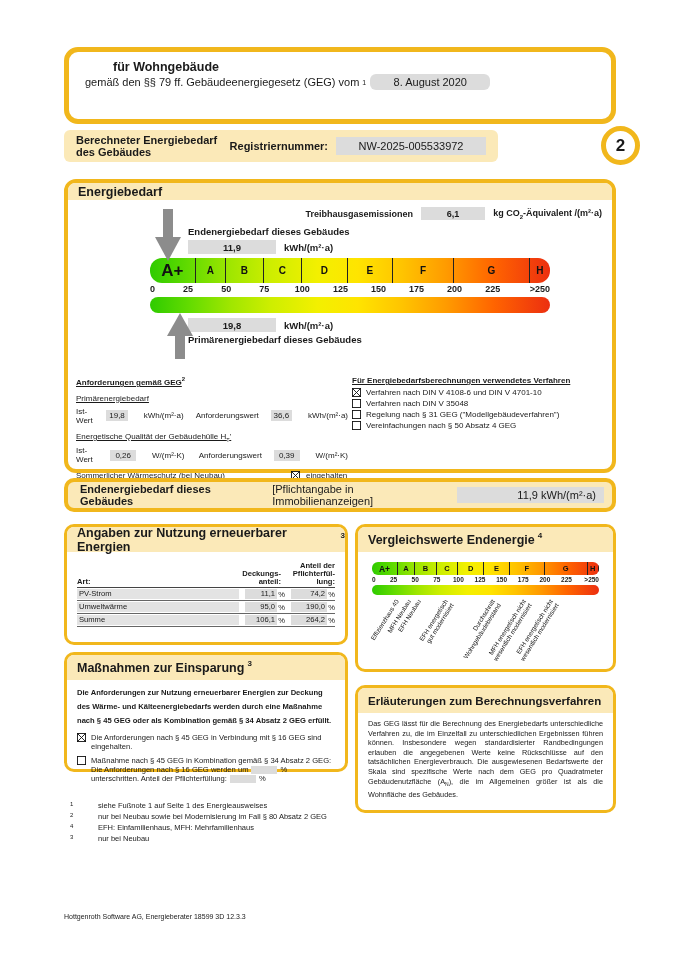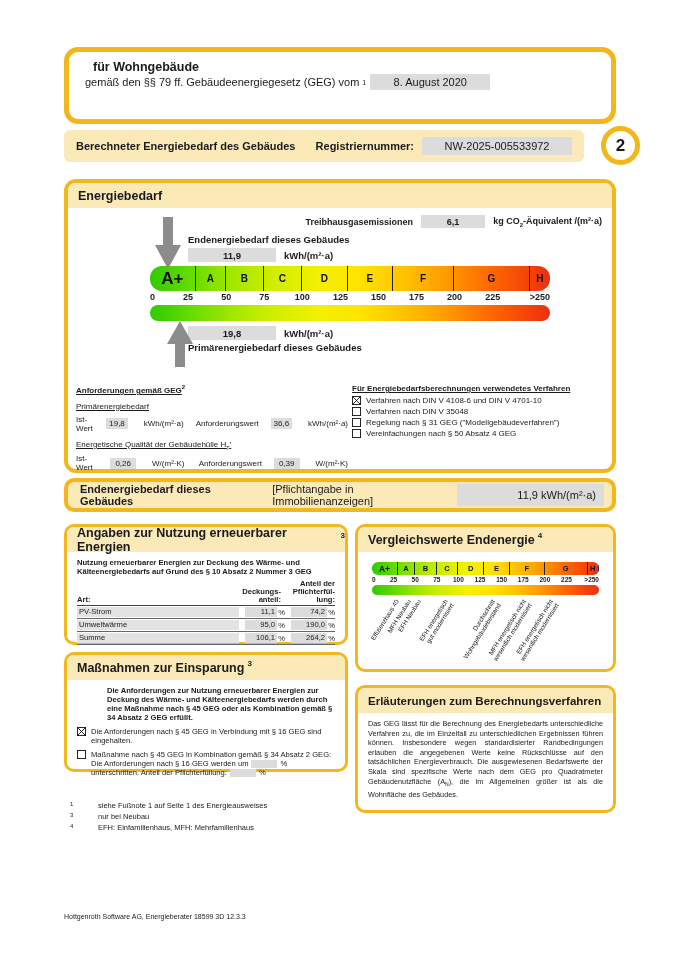--- a/index.html
+++ b/index.html
@@ -8,37 +8,37 @@
   .page { position:absolute; inset:0; background:#fff; overflow:hidden; }
 
   .goldbox { border:4px solid #f1b71c; border-radius:12px; background:#fff; position:absolute; }
   .band-bg { background:#fbe9b8; }
   .graybox { background:#dcdcdc; display:inline-flex; align-items:center; justify-content:center; }
 
   
   .title-box { left:64px; top:47px; width:552px; height:77px; border-width:5px; border-radius:14px; padding:8px 16px 0 16px; }
   .title-row { display:flex; align-items:baseline; }
   .main-title { font-size:39px; font-weight:bold; letter-spacing:-1px; line-height:40px; color:#111; }
-  .title-suffix { font-size:12.5px; font-weight:bold; margin-left:8px; }
+  .title-suffix { font-size:12.5px; font-weight:bold; margin-left:28px; }
   .subtitle-row { display:flex; align-items:center; font-size:11px; margin-top:0px; }
   .subtitle-row sup { font-size:7px; margin:0 4px 0 3px; }
-  .date-box { width:120px; height:16px; font-size:11px; }
-
-  
-  .meta-band { position:absolute; left:64px; top:130px; width:520px; height:32px; border-radius:6px; display:flex; align-items:center; padding:0 12px; }
+  .date-box { width:120px; height:16px; font-size:11px;border-radius:6px; }
+
+  
+  .meta-band { position:absolute; left:64px; top:130px; width:434px; height:32px; border-radius:6px; display:flex; align-items:center; padding:0 12px; }
   .meta-left { font-weight:bold; font-size:11px; }
   .meta-right { margin-left:auto; display:flex; align-items:center; gap:8px; }
   .reg-label { font-weight:bold; font-size:11px; }
   .reg-box { width:150px; height:18px; font-size:11px; }
   .page-circle { position:absolute; left:601px; top:126px; width:39px; height:39px; border:5px solid #f1b71c; border-radius:50%; background:#fff; display:flex; align-items:center; justify-content:center; font-size:17px; font-weight:bold; }
 
   
   .eb-box { left:64px; top:179px; width:552px; height:294px; }
   .sec-header { background:#fbe9b8; font-weight:bold; padding-left:10px; display:flex; align-items:center; border-radius:7px 7px 0 0; }
-  .eb-box .sec-header { height:25px; font-size:12.5px; }
+  .eb-box .sec-header { height:17px; font-size:12.5px; }
   .eb-body { position:relative; height:264px; }
   .ghg-row { position:absolute; top:7px; right:10px; display:flex; align-items:center; gap:8px; font-size:9px; font-weight:bold; }
   .ghg-box { width:64px; height:13px; font-size:9px; }
   .ghg-unit sub { font-size:6px; }
 
   .scale-wrap { position:absolute; left:82px; top:26px; width:400px; }
   .ind-label { font-size:9.5px; font-weight:bold; margin-left:38px; }
   .val-row { display:flex; align-items:center; gap:8px; margin-left:38px; margin-top:3px; height:14px; font-size:9.5px; font-weight:bold; }
   .val-box { width:88px; height:14px; font-size:9.5px; font-weight:bold; }
 
@@ -69,21 +69,21 @@
   .chk { width:9px; height:9px; flex:none; }
   .verf-block { position:absolute; left:284px; top:176px; width:256px; font-size:8px; }
   .verf-title { font-weight:bold; margin-bottom:2px; }
   .verf-item { display:flex; gap:5px; align-items:flex-start; line-height:11px; }
   .verf-item .chk { margin-top:1px; }
 
   
   .end-banner { left:64px; top:478px; width:552px; height:34px; border-radius:10px; background:#fbe9b8; display:flex; align-items:center; padding:0 8px 0 12px; }
   .end-banner .b { font-weight:bold; font-size:11px; }
   .end-banner .n { font-size:11px; margin-left:6px; }
-  .end-banner .v { margin-left:auto; width:148px; height:22px; font-size:11px; justify-content:flex-end; padding-right:8px; }
+  .end-banner .v { margin-left:auto; width:148px; height:16px; font-size:11px; justify-content:flex-end; padding-right:8px; }
 
   
   .small-box { border-width:3px; border-radius:10px; }
   .small-box .sec-header { height:25px; font-size:12.5px; border-radius:7px 7px 0 0; }
   .sec-header sup { font-size:8px; margin-left:3px; align-self:flex-start; margin-top:4px; }
 
   .ren-box { left:64px; top:524px; width:284px; height:121px; }
   .ren-body { padding:6px 10px 0 10px; }
   .intro-b { font-size:7.6px; font-weight:bold; line-height:9px; }
   .ren-table { margin-top:4px; font-size:7.6px; }
@@ -275,21 +275,20 @@
     <span class="n">[Pflichtangabe in Immobilienanzeigen]</span>
     <span class="graybox v">11,9 kWh/(m²·a)</span>
   </div>
 
   <div class="goldbox small-box ren-box">
     <div class="sec-header">
         <span>Angaben zur Nutzung erneuerbarer Energien</span>
         <sup>3</sup>
       </div>
     <div class="ren-body">
-      <div class="intro-b">Nutzung erneuerbarer Energien zur Deckung des Wärme- und Kälteenergiebedarfs auf Grund des § 10 Absatz 2 Nummer 3 GEG</div>
       <div class="ren-table">
         <div class="ren-thead">
           <span class="c1">Art:</span>
           <span class="c2">Deckungs-
 anteil:</span>
           <span class="c3">Anteil der
 Pflichterfül-
 lung:</span>
         </div>
         <div id="ren-rows">
@@ -318,21 +317,21 @@
       </div>
     </div>
   </div>
 
   <div class="goldbox small-box mas-box">
     <div class="sec-header">
         <span>Maßnahmen zur Einsparung</span>
         <sup>3</sup>
       </div>
     <div class="mas-body">
-      <div class="intro-b" style="font-size:7.6px;line-height:9px;margin-left:30px;">Die Anforderungen zur Nutzung erneuerbarer Energien zur Deckung des Wärme- und Kälteenergiebedarfs werden durch eine Maßnahme nach § 45 GEG oder als Kombination gemäß § 34 Absatz 2 GEG erfüllt.</div>
+      <div class="intro-b" style="font-size:7.6px;line-height:14px;">Die Anforderungen zur Nutzung erneuerbarer Energien zur Deckung des Wärme- und Kälteenergiebedarfs werden durch eine Maßnahme nach § 45 GEG oder als Kombination gemäß § 34 Absatz 2 GEG erfüllt.</div>
       <div class="mas-item">
         <svg class="chk" viewBox="0 0 10 10">
             <rect x="0.5" y="0.5" width="9" height="9" fill="#fff" stroke="#111"></rect>
             <line x1="0.5" y1="0.5" x2="9.5" y2="9.5" stroke="#111"></line>
             <line x1="9.5" y1="0.5" x2="0.5" y2="9.5" stroke="#111"></line>
           </svg>
         <span>Die Anforderungen nach § 45 GEG in Verbindung mit § 16 GEG sind eingehalten.</span>
       </div>
       <div class="mas-item">
         <svg class="chk" viewBox="0 0 10 10">
@@ -398,23 +397,27 @@
       <p><span>Das GEG lässt für die Berechnung des Energiebedarfs unterschiedliche Verfahren zu, die im Einzelfall zu unterschiedlichen Ergebnissen führen können. Insbesondere wegen standardisierter Randbedingungen erlauben die angegebenen Werte keine Rückschlüsse auf den tatsächlichen Energieverbrauch. Die ausgewiesenen Bedarfswerte der Skala sind spezifische Werte nach dem GEG pro Quadratmeter Gebäudenutzfläche (A</span><sub>N</sub><span>), die im Allgemeinen größer ist als die Wohnfläche des Gebäudes.</span></p>
     </div>
   </div>
 
   <div class="footnotes" id="footnotes">
       <div class="fn-row">
         <sup>1</sup>
         <span>siehe Fußnote 1 auf Seite 1 des Energieausweises</span>
       </div>
       <div class="fn-row">
-        <sup>3</sup>
-        <span>nur bei Neubau</span>
+        <sup>2</sup>
+        <span>nur bei Neubau sowie bei Modernisierung im Fall § 80 Absatz 2 GEG</span>
       </div>
       <div class="fn-row">
         <sup>4</sup>
         <span>EFH: Einfamilienhaus, MFH: Mehrfamilienhaus</span>
       </div>
+      <div class="fn-row">
+        <sup>3</sup>
+        <span>nur bei Neubau</span>
+      </div>
     </div>
 
   <div class="footer">Hottgenroth Software AG, Energieberater 18599 3D 12.3.3</div>
 </div>
 
 </body></html>

